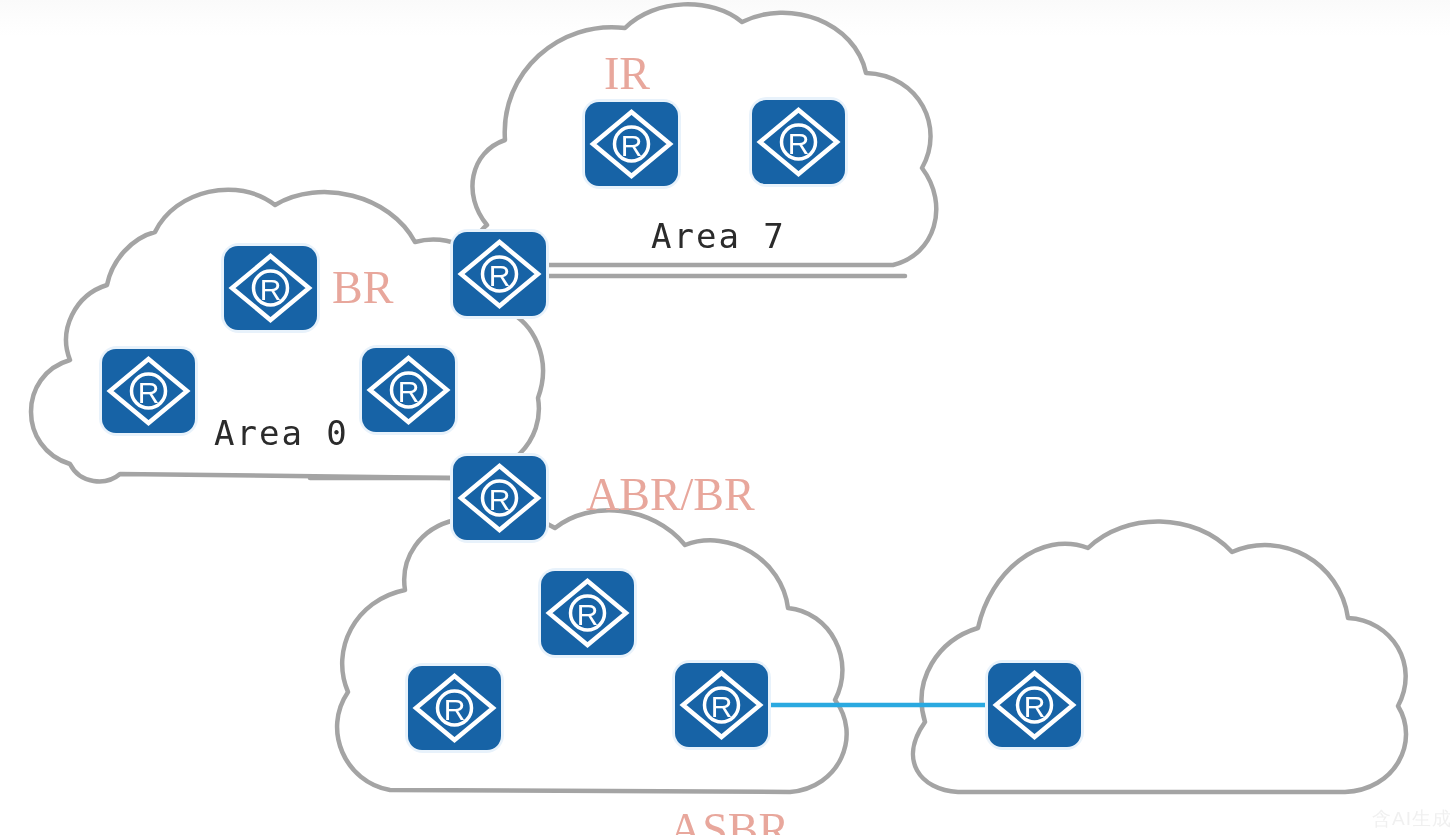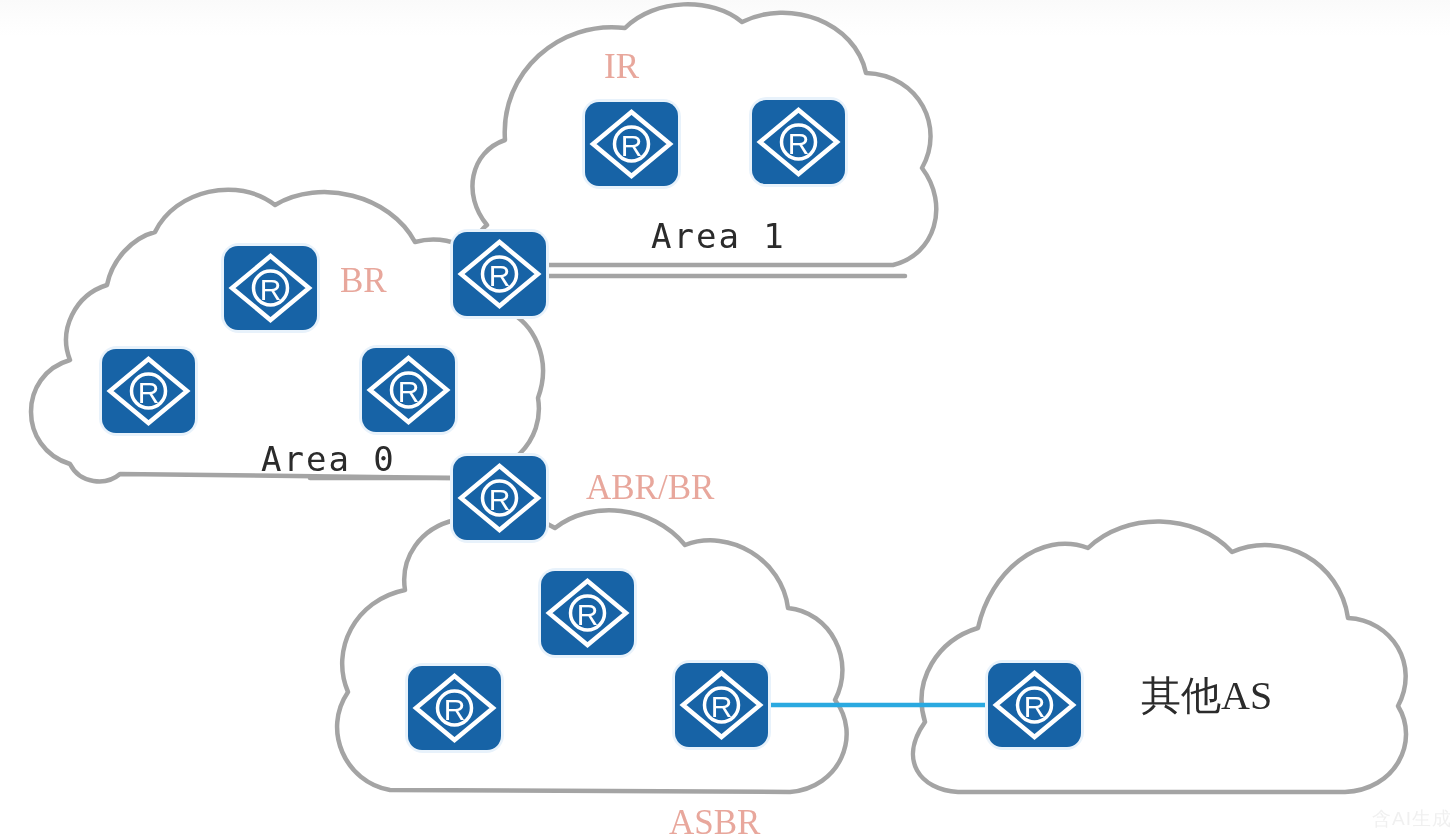--- a/index.html
+++ b/index.html
@@ -76,21 +76,21 @@
     position: absolute;
     font-family: "DejaVu Sans Mono", monospace;
     font-size: 34px;
     color: #2b2b2b;
     letter-spacing: 2px;
     white-space: nowrap;
   }
   .role-label {
     position: absolute;
     font-family: "Liberation Serif", serif;
-    font-size: 35px;
+    font-size: 46px;
     color: #e8a79c;
     white-space: nowrap;
   }
   .as-label {
     position: absolute;
     font-family: "Liberation Serif", serif;
     font-size: 40px;
     color: #2b2b2b;
     white-space: nowrap;
   }
@@ -246,28 +246,27 @@
       <rect class="router-box" x="988" y="663" width="93" height="84"></rect>
       <path class="router-diamond" d="M 1034.5 673 L 1073 705 L 1034.5 737 L 996 705 Z"></path>
       <circle cx="1034.5" cy="705" r="17" fill="none" stroke="#ffffff" stroke-width="3.5"></circle>
       <text class="router-letter" x="1034.5" y="706">R</text>
     </g>
 
   </svg>
 
   <div class="role-label" style="left:604px; top:47px;">IR</div>
 
-  <div class="area-label" style="left:651px; top:216px;">Area 1</div>
-
-  <div class="role-label" style="left:340px; top:261px;">BR</div>
-
-  <div class="area-label" style="left:214px; top:439px;margin-left:47px;">Area 0</div>
+  <div class="area-label" style="left:651px; top:216px;">Area 7</div>
+
+  <div class="role-label" style="left:332px; top:261px;">BR</div>
+
+  <div class="area-label" style="left:214px; top:413px;">Area 0</div>
 
   <div class="role-label" style="left:586px; top:468px;text-align:right;">ABR/BR</div>
 
 
   <div class="role-label" style="left:669px; top:803px;">ASBR</div>
 
-  <div class="as-label" style="left:1141px; top:668px;">其他AS</div>
 
   <div class="watermark" style="left:1372px; top:806px;">含AI生成</div>
 
 </div>
 
 </body></html>

